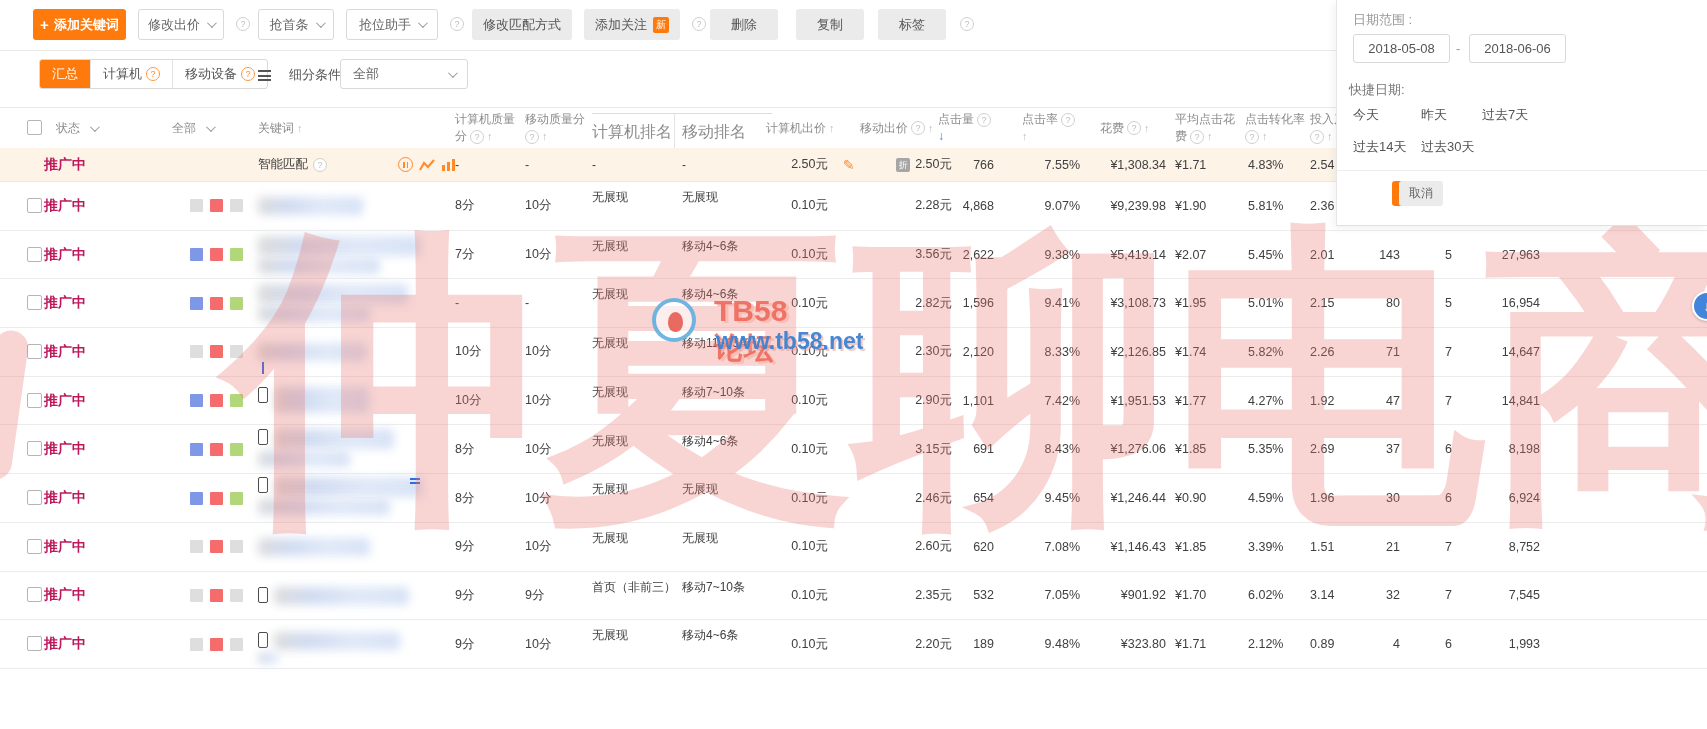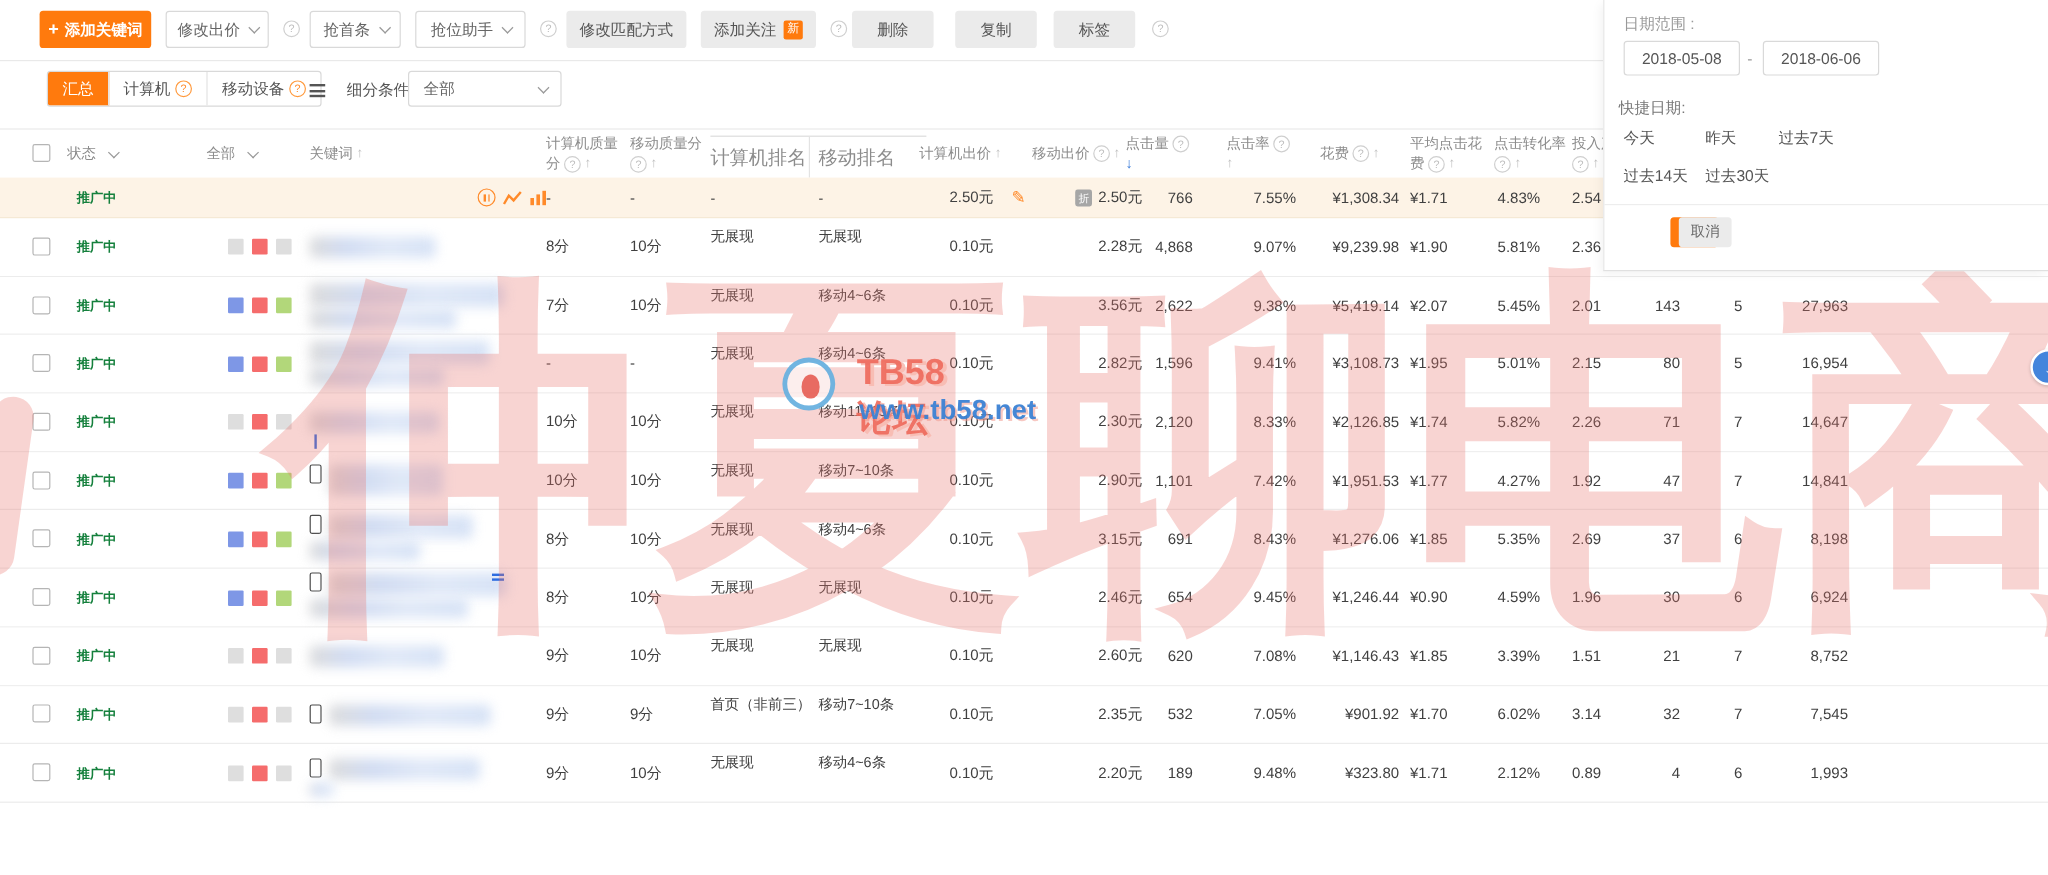--- a/index.html
+++ b/index.html
@@ -56,21 +56,21 @@
   .rankgroup .vdiv { position:absolute; left:82px; top:0; width:1px; height:34px; background:#e3e3e3; }
   .rankgroup .rl { position:absolute; bottom:4px; font-size:16px; color:#8c8c8c; white-space:nowrap; }
 
   
   .row { position:absolute; left:0; width:1707px; border-bottom:1px solid #ececec; background:#fff; }
   .row.summary { background:#fdf3e6; border-bottom:1px solid #f3e6d2; }
   .cell { position:absolute; top:0; height:100%; display:flex; align-items:center;
     font-size:12.5px; color:#404040; white-space:nowrap; }
   .cell.r { justify-content:flex-end; }
   .cell.rank { align-items:flex-start; padding-top:7px; }
-  .c-status { left:64px; width:110px; color:#15803d; font-weight:bold; font-size:11px; }
+  .c-status { left:44px; width:110px; color:#be185d; font-weight:bold; font-size:14px; }
   .c-device { left:190px; width:70px; gap:7px; }
   .c-kw   { left:258px; width:190px; }
   .c-pcq  { left:455px; width:56px; }
   .c-moq  { left:525px; width:58px; }
   .c-pcrank { left:592px; width:88px; font-size:12px; }
   .c-morank { left:682px; width:92px; font-size:12px; }
   .c-pcbid { left:750px; width:78px; }
   .c-mobid { left:858px; width:94px; }
   .c-clicks { left:930px; width:64px; }
   .c-ctr { left:1014px; width:66px;text-align:right; }
@@ -286,20 +286,24 @@
       <span class="hl">投入产出比</span>
       <span class="hl">
         <span class="qm"></span>
         <span class="arrow-up">↑</span>
       </span>
     </div>
   </div>
 
   <div class="row summary" style="top:148px;height:34px">
     <span class="cell c-status">推广中</span>
+    <span class="cell c-kw" style="gap:5px">
+      <span>智能匹配</span>
+      <span class="qm"></span>
+    </span>
     <span class="cell" style="left:398px;width:64px;gap:6px">
       <span class="ic-pause"></span>
       <svg width="16" height="14">
           <polyline points="1,12 5,5 9,9 15,2" fill="none" stroke="#ff8a2a" stroke-width="2"></polyline>
         </svg>
       <svg width="15" height="14">
           <rect x="1" y="7" width="3" height="6" fill="#ff8a2a"></rect>
           <rect x="6" y="4" width="3" height="9" fill="#ff8a2a"></rect>
           <rect x="11" y="1" width="3" height="12" fill="#ff8a2a"></rect>
         </svg>

